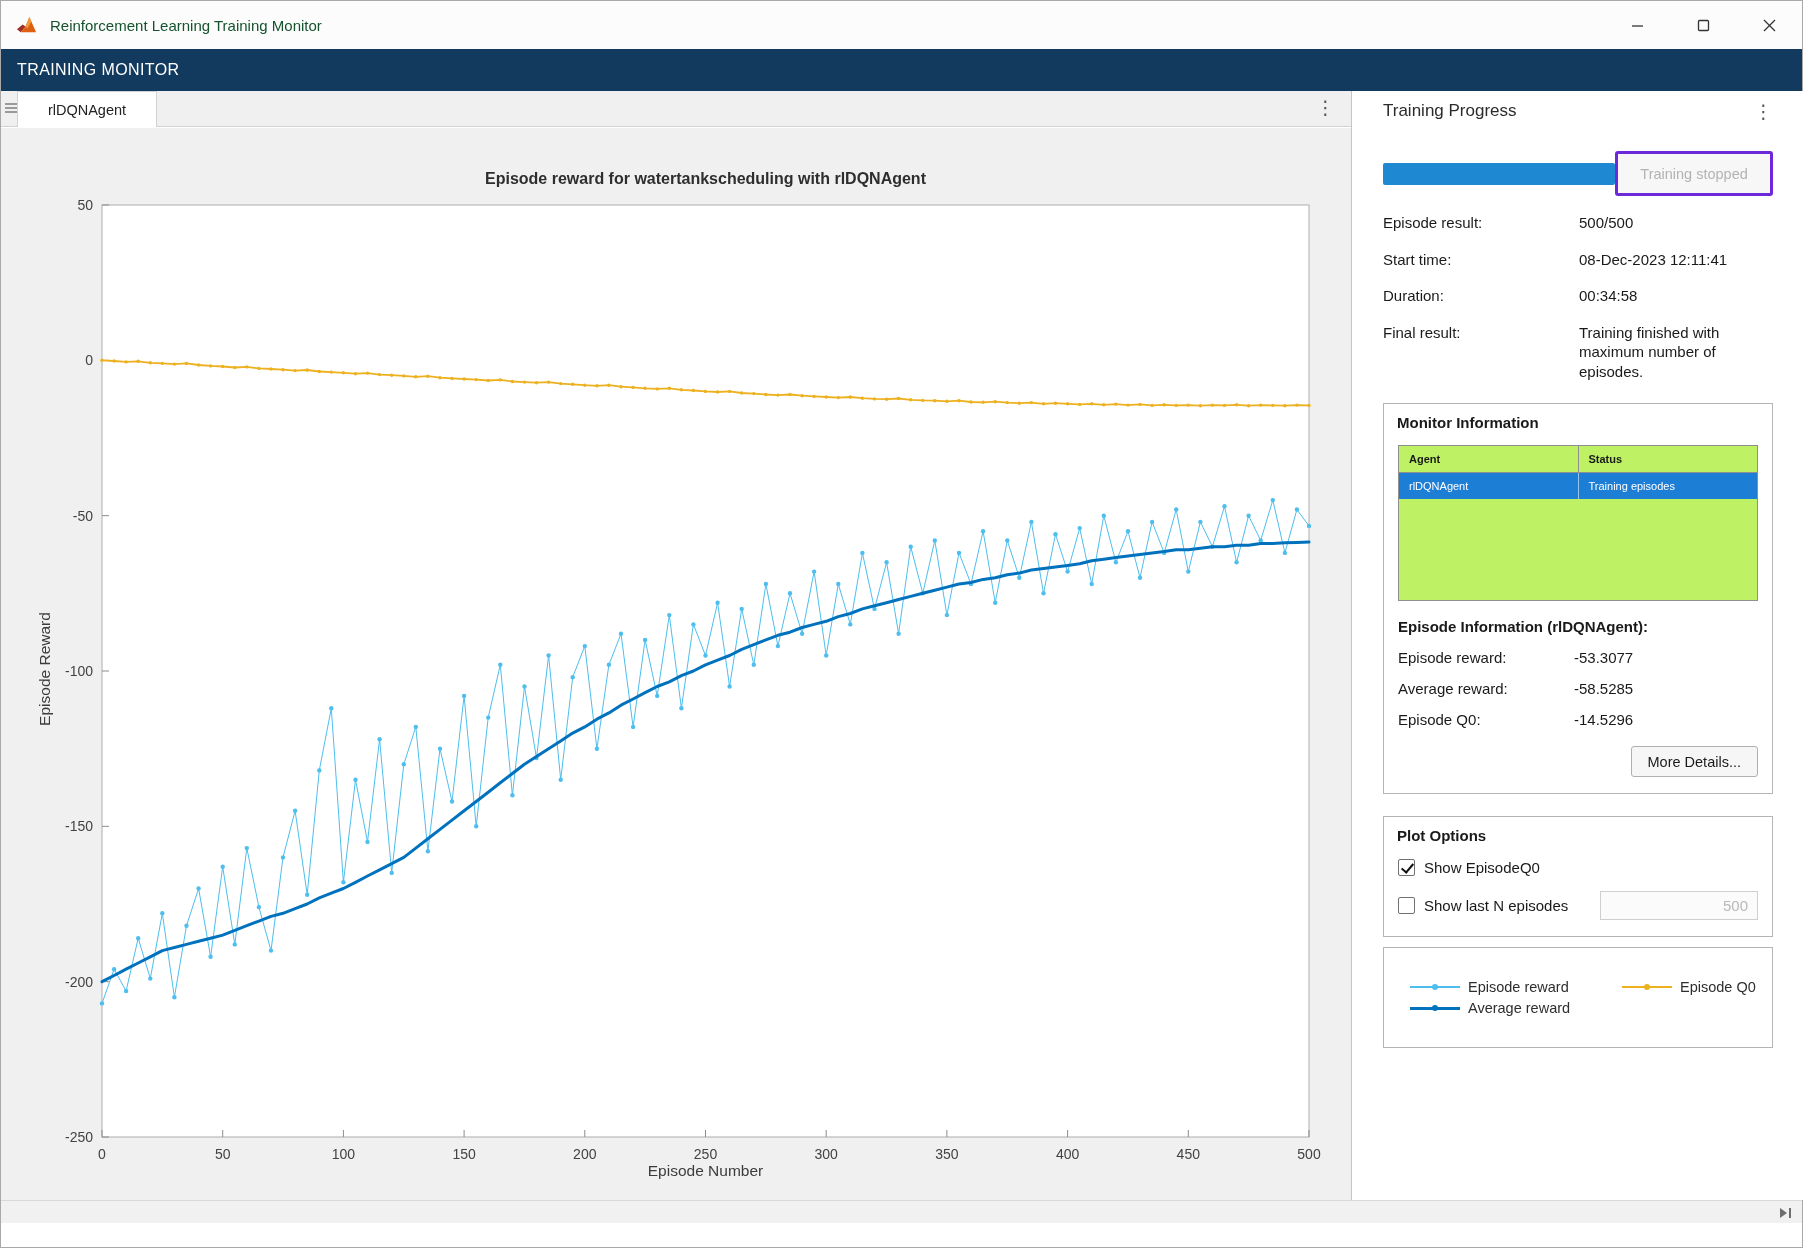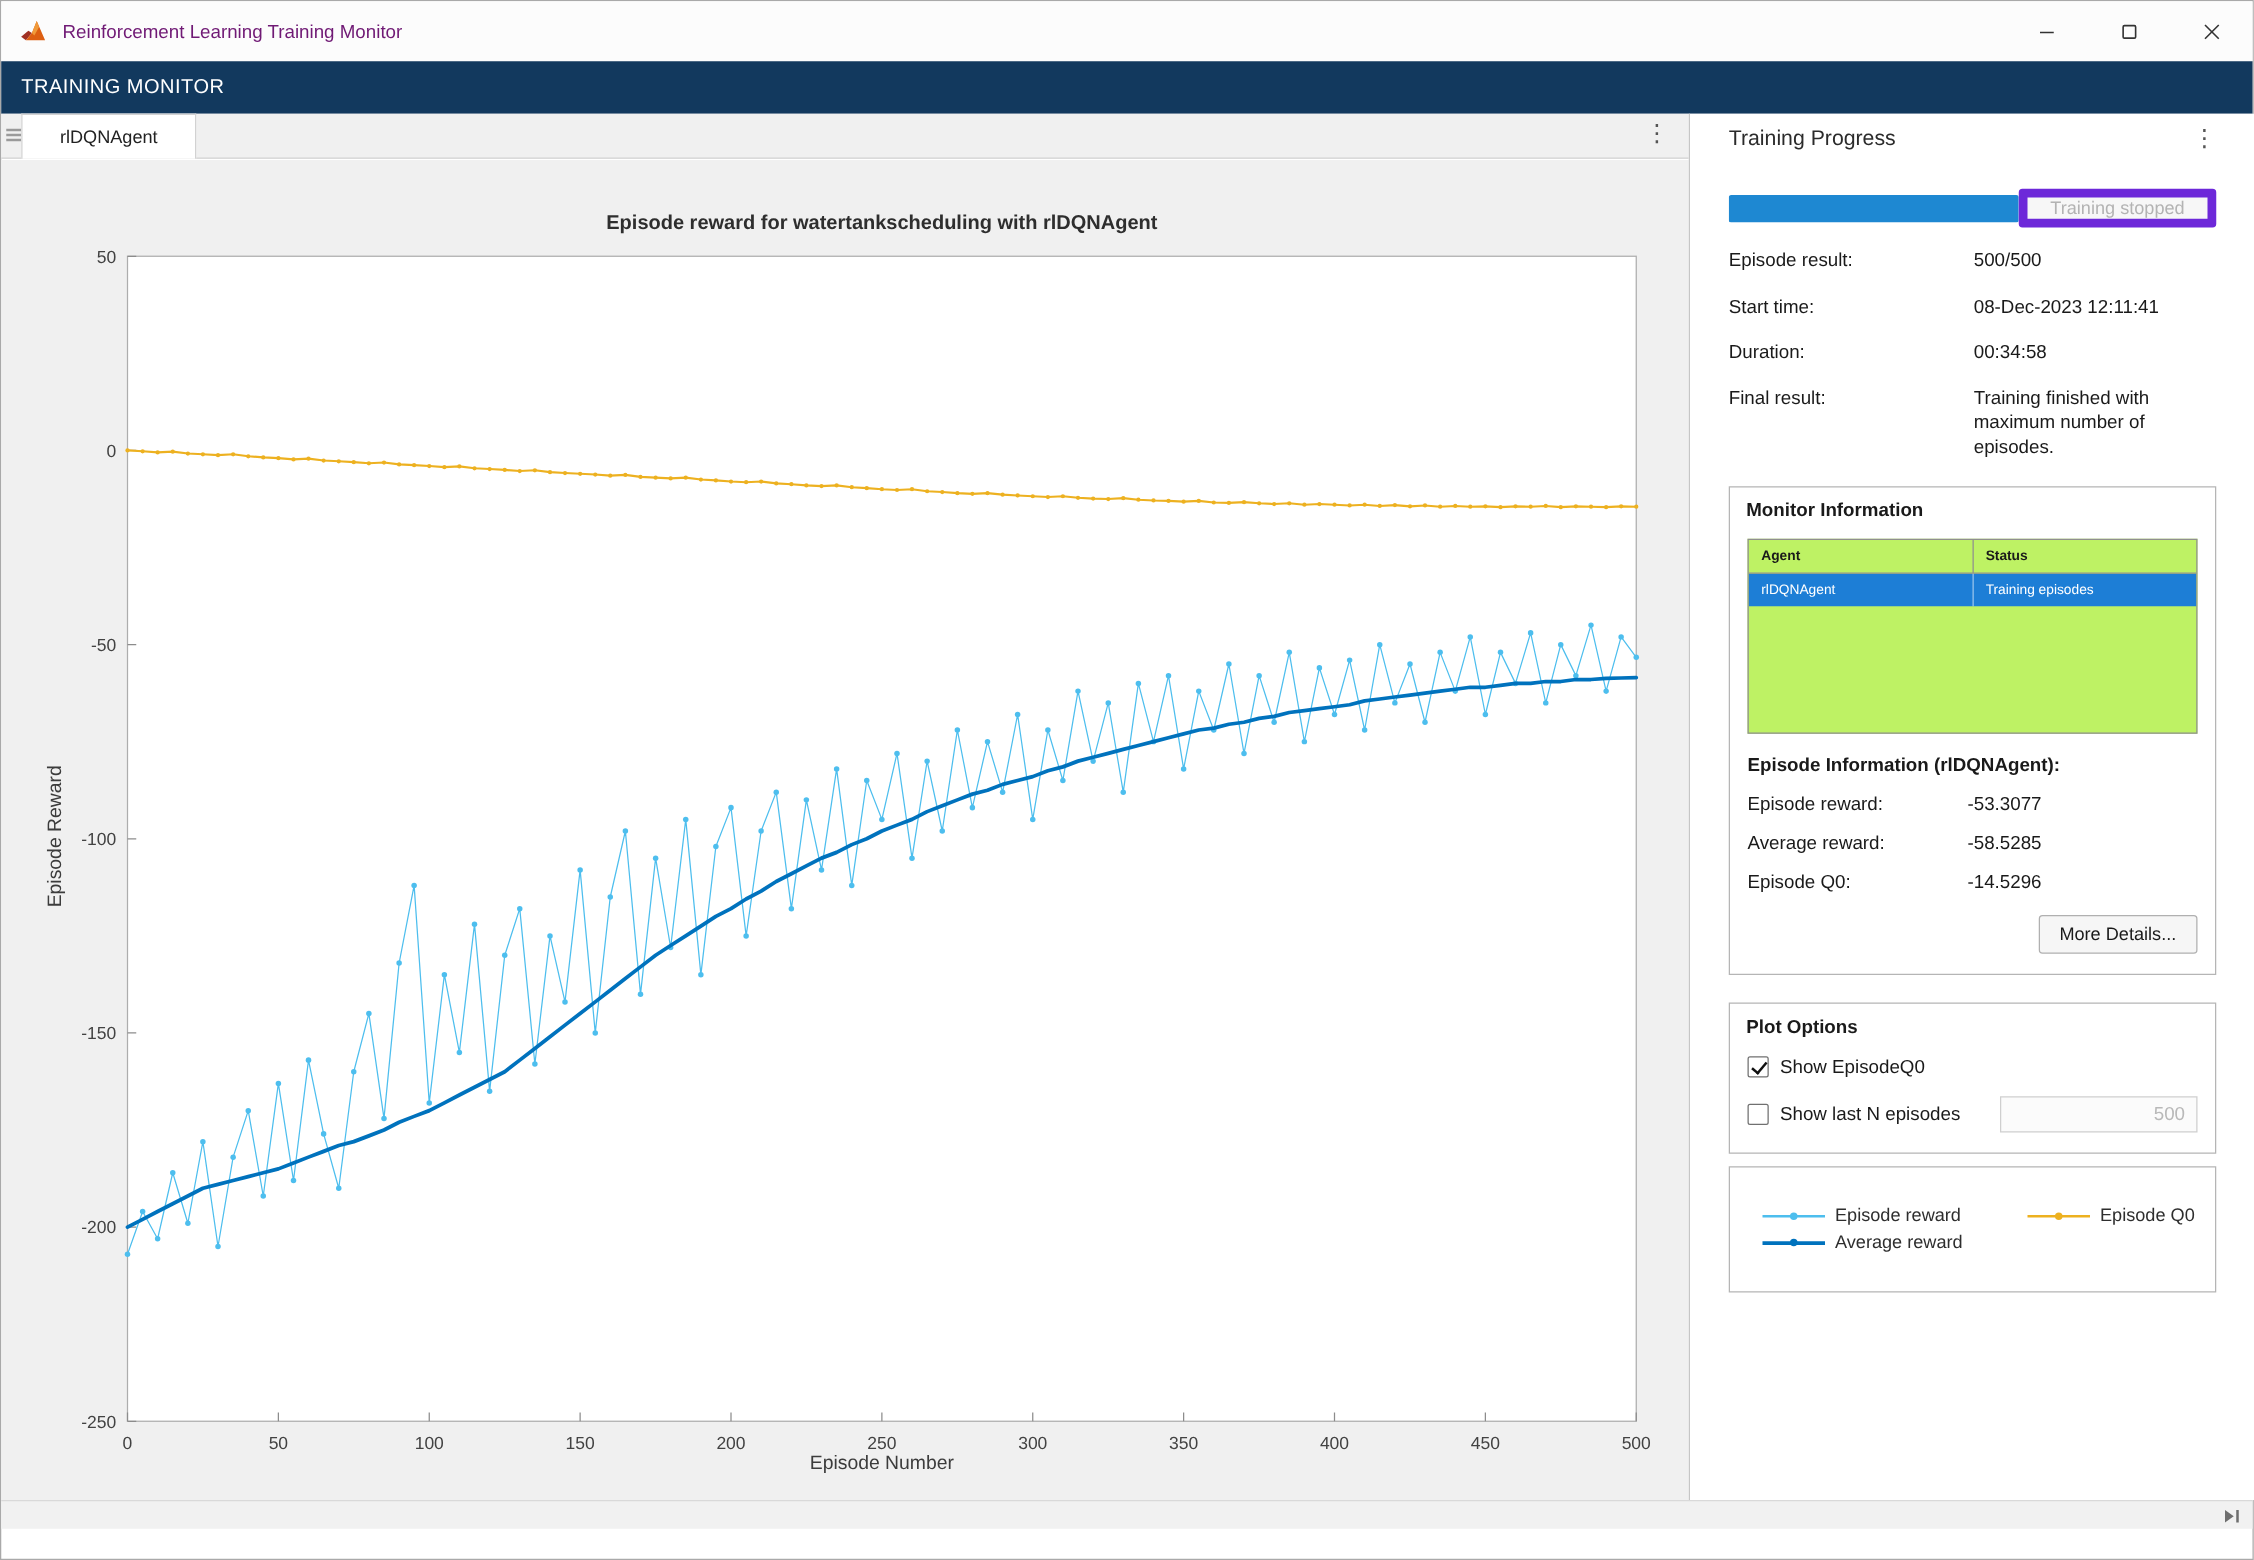--- a/index.html
+++ b/index.html
@@ -3,21 +3,21 @@
 <meta charset="utf-8">
 <style>
   *{margin:0;padding:0;box-sizing:border-box}
   html,body{width:1803px;height:1248px;overflow:hidden;background:#fff;
     font-family:"Liberation Sans","DejaVu Sans",sans-serif;color:#1a1a1a;}
   .window{position:absolute;inset:0;border:1px solid #a9a9a9}
 
   
   .titlebar{position:absolute;left:0;top:0;width:100%;height:48px;background:#fcfcfc;display:flex;align-items:center}
   .app-icon{margin:0 12px 0 14px;width:23px;height:23px;flex:none}
-  .title-text{font-size:15px;color:#701a75}
+  .title-text{font-size:15px;color:#14532d}
   .win-controls{margin-left:auto;display:flex;height:100%}
   .win-btn{width:66px;height:100%;display:flex;align-items:center;justify-content:center}
 
   
   .toolstrip{position:absolute;left:0;top:48px;width:100%;height:42px;background:var(--toolstrip,#12395e);display:flex;align-items:center}
   .toolstrip-tab{color:#fff;font-size:16px;padding:0 16px;letter-spacing:.4px}
 
   
   .tabbar{position:absolute;left:0;top:90px;width:1350px;height:36px;background:#f0f0f0;border-bottom:1px solid #d2d2d2}
   .grip{position:absolute;left:4px;top:12px;width:12px}
@@ -35,21 +35,21 @@
   #chart-svg text{font-family:"Liberation Sans","DejaVu Sans",sans-serif;font-size:14px;fill:#424242}
 
   
   .rpanel{position:absolute;left:1350px;top:90px;width:453px;height:1109px;background:#fff;border-left:1px solid #c6c6c6;padding:0 31px}
   .rp-header{display:flex;align-items:center;height:36px;margin-top:2px}
   .rp-title{font-size:17px;color:#2b2b2b}
   .rp-kebab{margin-left:auto}
   .progress-row{display:flex;align-items:center;margin-top:22px}
   .pbar{width:240px;height:22px;background:#e9e9e9;border-radius:2px;overflow:hidden}
   .pfill{height:100%;background:var(--accent,#1e88d2)}
-  .btn-disabled{margin-left:auto;width:163px;height:31px;border:7px solid #6d28d9;background:#f7f7f7;color:#b3b3b3;font-size:14.5px;border-radius:3px;display:flex;align-items:center;justify-content:center}
+  .btn-disabled{margin-left:auto;width:163px;height:45px;border:3px solid #6d28d9;background:#f7f7f7;color:#b3b3b3;font-size:14.5px;border-radius:3px;display:flex;align-items:center;justify-content:center}
   .frow{display:flex;margin-top:17px;font-size:15px;line-height:1.3}
   .frow .lbl{width:196px;flex:none}
   .frow .val{flex:1}
   .pbox{border:1px solid #b5b5b5;margin-top:22px;padding-bottom:16px}
   .pbox-title{font-weight:700;font-size:15px;padding:10px 13px 0 13px}
   .tinfo-table{margin:14px 14px 0 14px;border:1px solid #8f8f8f;height:156px;font-size:11px;background:#bef264;overflow:hidden}
   .trow{display:flex}
   .trow-head .tcell{font-weight:700;border-bottom:1px solid #8f8f8f}
   .tcell{flex:1;padding:7px 10px;border-right:1px solid #8f8f8f}
   .tcell:last-child{border-right:none}

